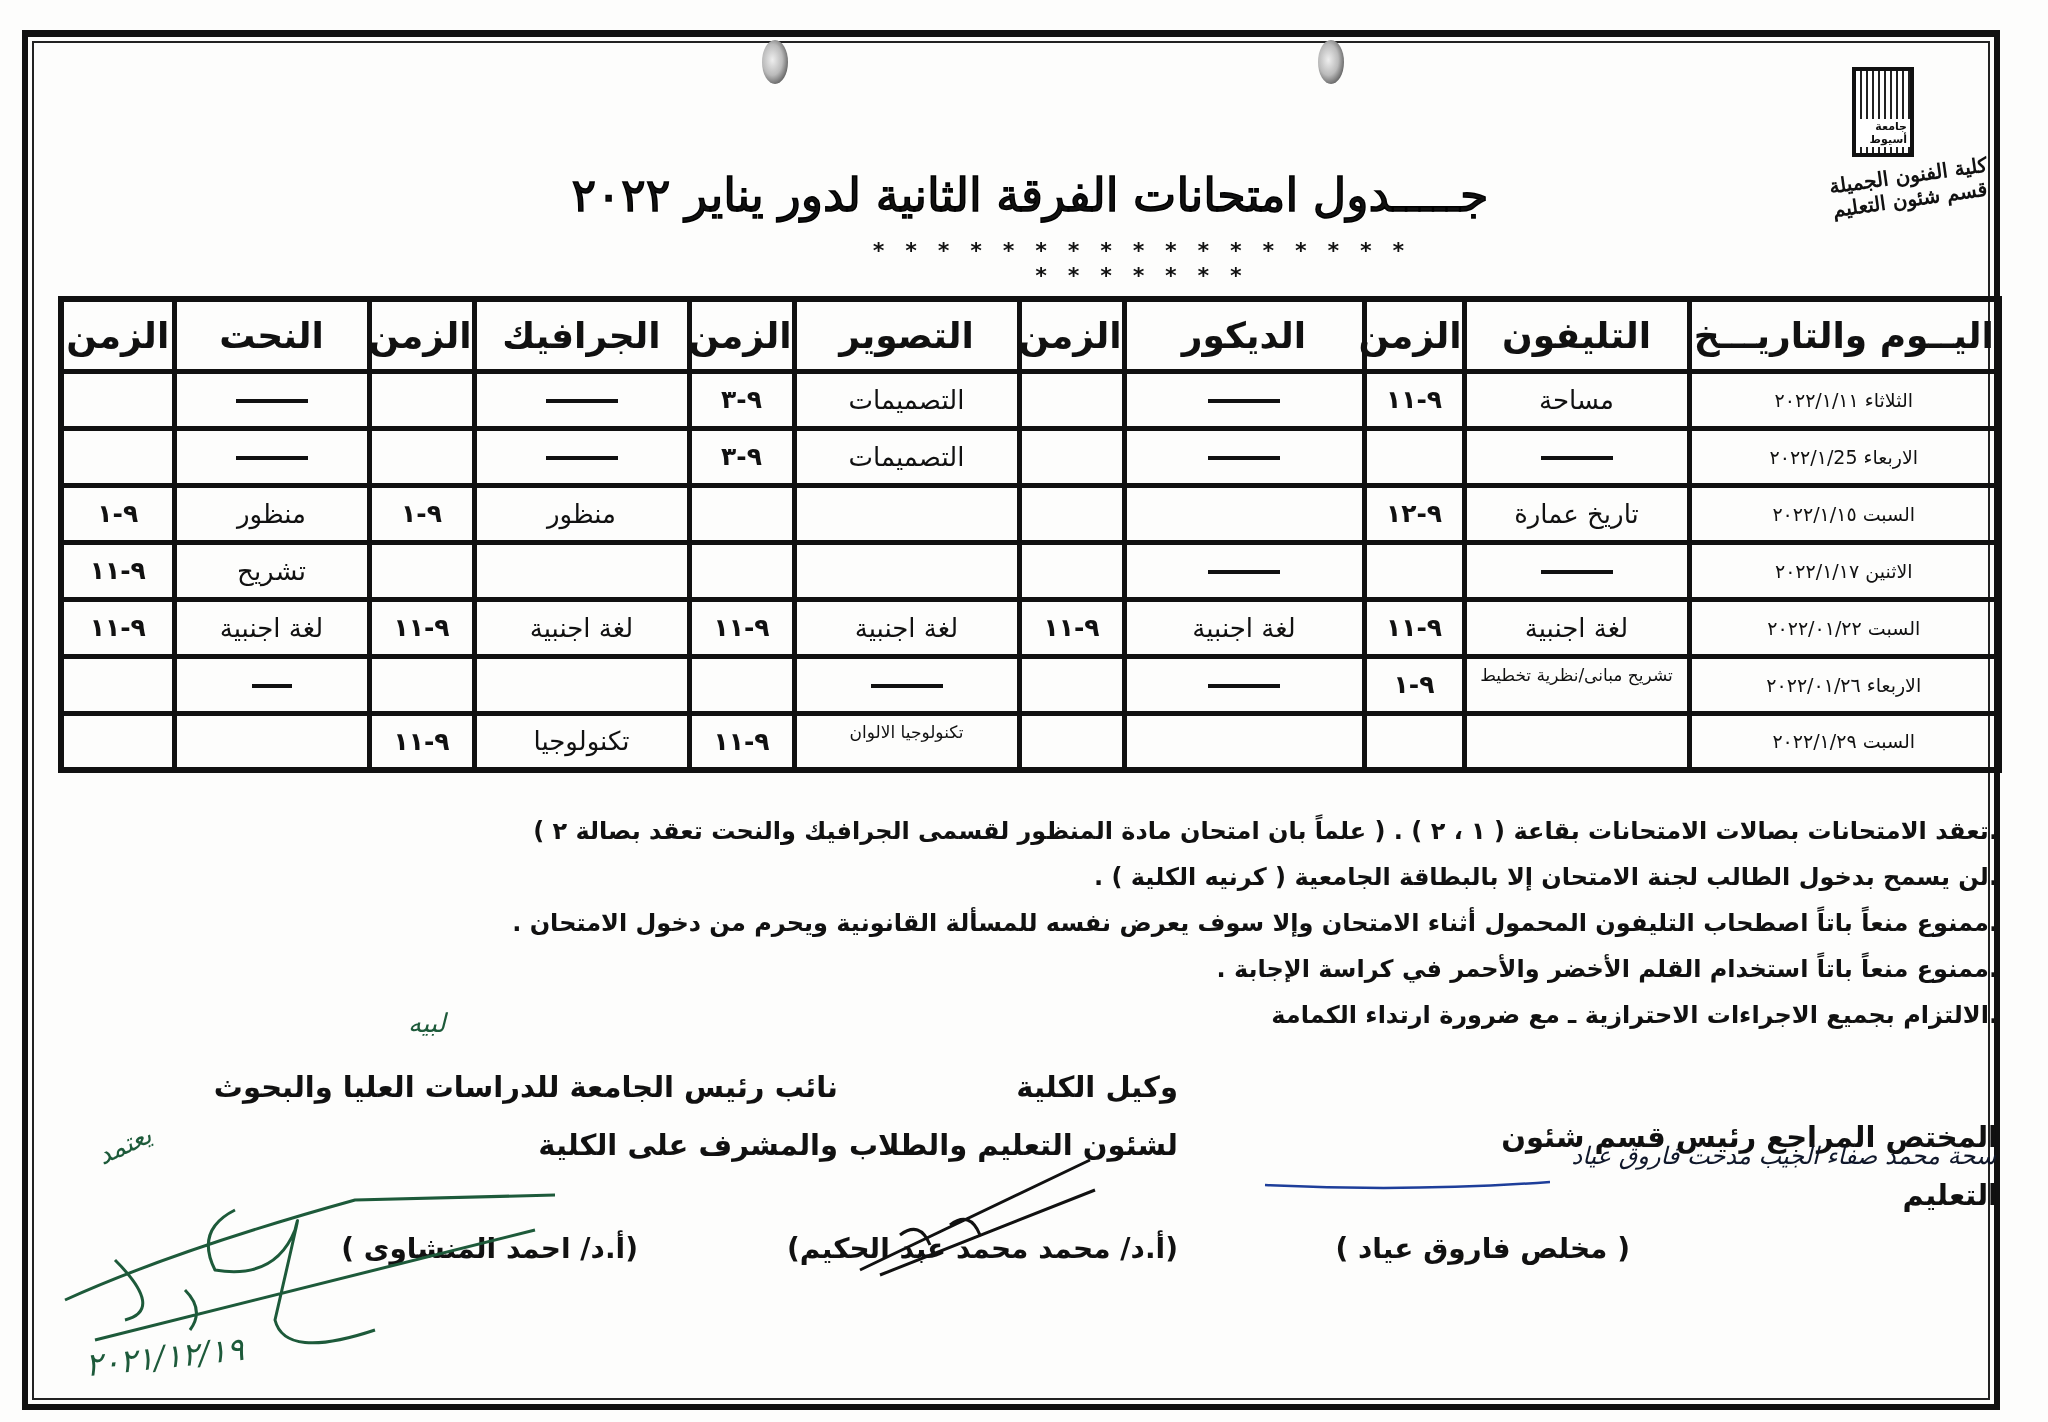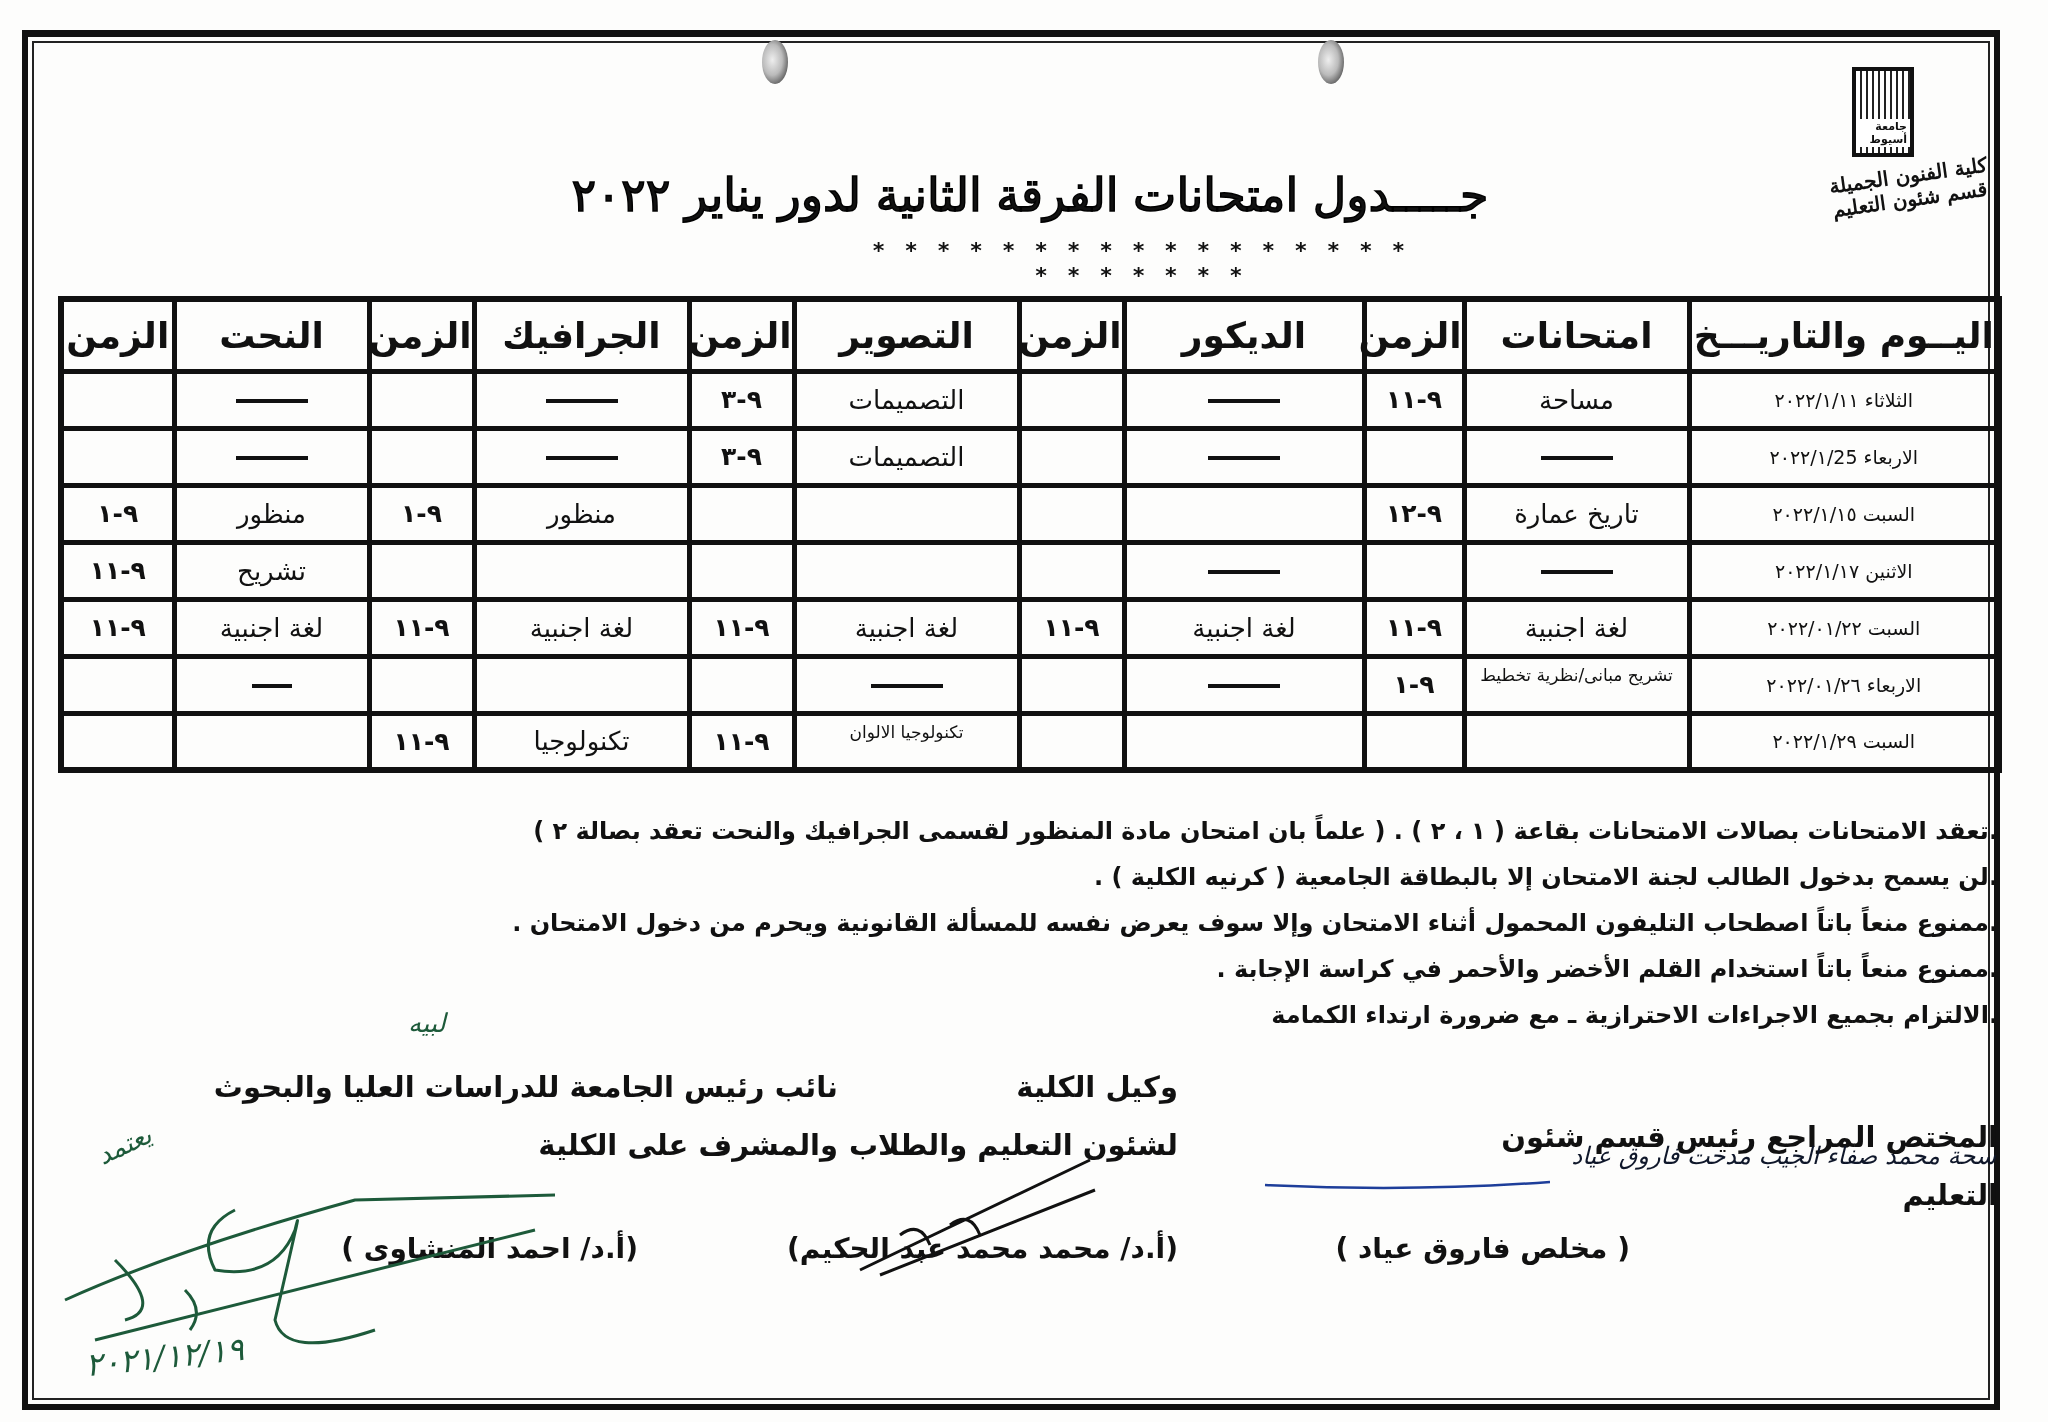--- a/index.html
+++ b/index.html
@@ -108,21 +108,21 @@
       <col style="width:225px">
     <col style="width:105px">
       <col style="width:215px">
       <col style="width:105px">
     <col style="width:195px">
       <col style="width:113px">
   </colgroup>
   <thead>
     <tr>
       <th>اليــوم والتاريـــخ</th>
-      <th>امتحانات</th>
+      <th>التليفون</th>
       <th>الزمن</th>
       <th>الديكور</th>
       <th>الزمن</th>
       <th>التصوير</th>
       <th>الزمن</th>
       <th>الجرافيك</th>
       <th>الزمن</th>
       <th>النحت</th>
       <th>الزمن</th>
     </tr>

